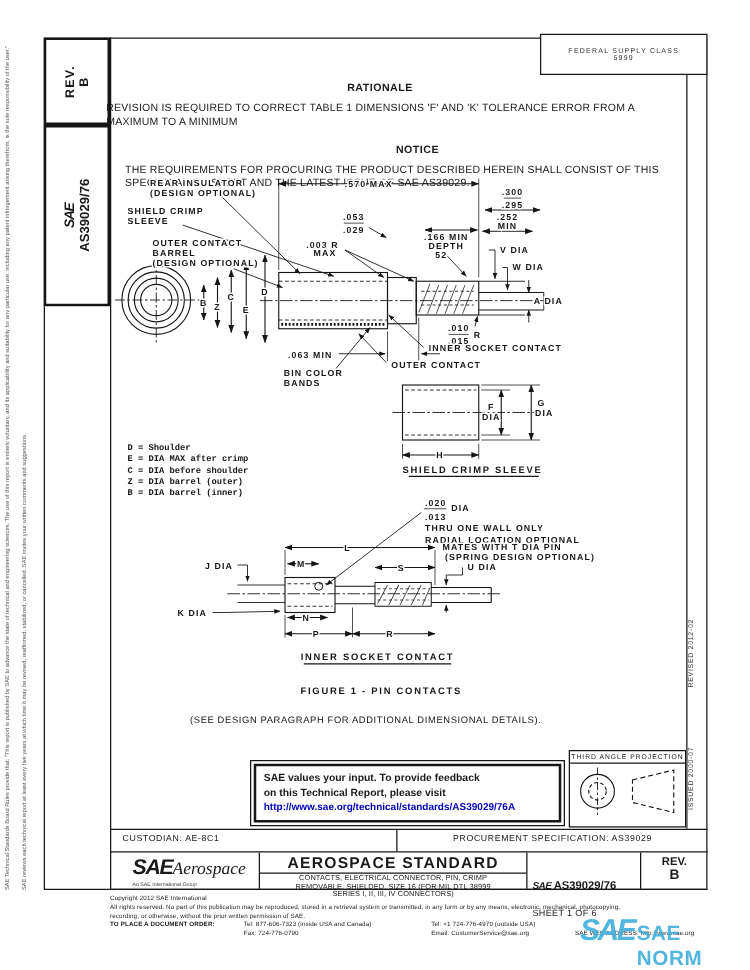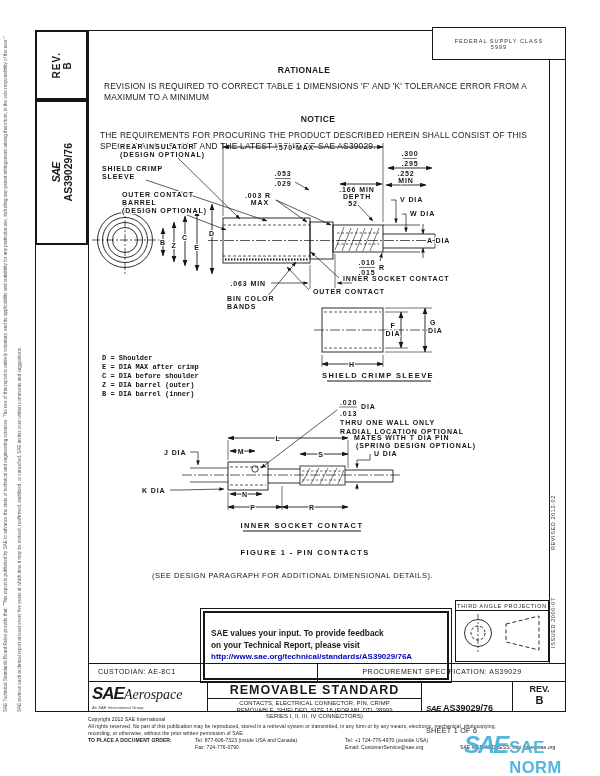--- a/index.html
+++ b/index.html
@@ -14,33 +14,33 @@
   .body-text { font-size:8.4px; line-height:10.5px; letter-spacing:.2px; }
   .revbox { border:2px solid #161616; background:#fff; display:flex; align-items:center; justify-content:center; }
   .revbox .vtext span { display:block; text-align:center; }
   .fscbox { border:1.5px solid #161616; background:#fff; display:flex; flex-direction:column;
             align-items:center; justify-content:center; font-size:5.6px; letter-spacing:1px; color:#333; }
   svg text { font-family:"Liberation Sans", sans-serif; fill:#161616; }
   .dt  { font-weight:bold; font-size:7px; letter-spacing:.9px; paint-order:stroke fill; stroke:#fff; stroke-width:2.2px; }
   .leg { font-family:"Liberation Mono", monospace; font-weight:bold; font-size:7px; }
   .cap { font-weight:bold; font-size:7.5px; letter-spacing:1.4px; paint-order:stroke fill; stroke:#fff; stroke-width:2px; }
   .fb-outer { border:1px solid #161616; padding:2px; background:#fff; }
-  .fb-inner { border:2px solid #161616; padding:15px 6px; font-size:8.3px; font-weight:bold; line-height:11.5px; }
+  .fb-inner { border:2px solid #161616; padding:4px 6px; font-size:8.3px; font-weight:bold; line-height:11.5px; }
   .fb-link { color:#0000bb; cursor:pointer; }
   .projbox { border:1.5px solid #161616; background:#fff; }
   .projbox .plabel { border-bottom:1.5px solid #161616; font-size:5.4px; letter-spacing:.8px;
                      text-align:center; padding:2px 0 1px; color:#222; }
   .strip-text { font-size:5.5px; letter-spacing:.6px; color:#333; text-align:center; }
   .cust-row { border-top:1.5px solid #161616; border-bottom:1.5px solid #161616; display:flex; font-size:7px; }
   .cust-row .c1 { width:230px; border-right:1.5px solid #161616; padding:4px 0 0 10px; letter-spacing:.5px; }
   .cust-row .c2 { flex:1; text-align:center; padding-top:4px; letter-spacing:.5px; }
   .tblock { display:flex; border-bottom:1.5px solid #161616; }
   .tblock > div { border-right:1.5px solid #161616; }
   .tblock > div:last-child { border-right:none; }
-  .cell-logo { width:120px; display:flex; flex-direction:column; justify-content:center; padding-left:4px; }
+  .cell-logo { width:120px; display:flex; flex-direction:column; justify-content:center; padding-left:18px; }
   .sae-logo { font-weight:bold; font-style:italic; font-size:17px; letter-spacing:-1px; }
   .aero { font-style:italic; font-size:14px; font-family:"Liberation Serif", serif; }
   .logo-sub { font-size:4.2px; color:#444; margin-top:1px; }
   .cell-title { width:214px; text-align:center; }
   .as-head { font-size:12.5px; font-weight:bold; letter-spacing:1px; border-bottom:1.2px solid #161616; padding:1px 0; }
   .as-sub { font-size:5.9px; line-height:6.6px; padding-top:1px; letter-spacing:.1px; }
   .cell-num { width:91px; padding:3px 0 0 4px; }
   .cell-num .num1 { font-size:9px; font-weight:bold;margin-top:18px; }
   .cell-num .num1 .mini-sae { font-style:italic; font-size:8px; letter-spacing:-0.5px; margin-right:2px; }
   .cell-num .num2 { font-size:7.2px; margin-top:13px; letter-spacing:.3px; }
@@ -80,22 +80,22 @@
 
   <div class="abs vtext strip-text" style="left:550px; top:460px; width:16px; height:125px;">REVISED 2012-02</div>
   <div class="abs vtext strip-text" style="left:550px; top:585px; width:16px; height:76px;">ISSUED 2000-07</div>
 
   <div class="abs fscbox" style="left:432px; top:27px; width:134px; height:33px;">
     <span>FEDERAL SUPPLY CLASS</span>
     <span>5999</span>
   </div>
 
   <div class="abs heading" style="left:74px; top:65px; width:460px;">RATIONALE</div>
-  <div class="abs body-text" style="left:104px; top:81px; width:448px;">REVISION IS REQUIRED TO CORRECT TABLE 1 DIMENSIONS 'F' AND 'K' TOLERANCE ERROR FROM A MAXIMUM TO A MINIMUM</div>
-  <div class="abs heading" style="left:88px; top:114px; width:460px;">NOTICE</div>
+  <div class="abs body-text" style="left:85px; top:81px; width:448px;">REVISION IS REQUIRED TO CORRECT TABLE 1 DIMENSIONS 'F' AND 'K' TOLERANCE ERROR FROM A MAXIMUM TO A MINIMUM</div>
+  <div class="abs heading" style="left:104px; top:114px; width:460px;">NOTICE</div>
   <div class="abs body-text" style="left:100px; top:130px; width:448px;">THE REQUIREMENTS FOR PROCURING THE PRODUCT DESCRIBED HEREIN SHALL CONSIST OF THIS SPECIFICATION SHEET AND THE LATEST ISSUE OF SAE AS39029.</div>
 
   <svg class="abs" style="left:90px; top:138px;" width="470" height="470" viewBox="0 0 470 470">
     <defs>
       <marker id="ah" viewBox="0 0 8 8" refX="7.5" refY="4" markerWidth="7" markerHeight="7" orient="auto-start-reverse">
         <path d="M0,1 L8,4 L0,7 z" fill="#161616"></path>
       </marker>
     </defs>
 
     <g stroke="#161616" stroke-width="0.9" fill="none">
@@ -310,21 +310,21 @@
     <text class="dt" x="284" y="318">U DIA</text>
     <text class="cap" x="212" y="390" text-anchor="middle">INNER SOCKET CONTACT</text>
 
     <text class="cap" x="215" y="417" text-anchor="middle">FIGURE 1 - PIN CONTACTS</text>
     <text x="62" y="440" style="font-size:7.5px; letter-spacing:.5px;">(SEE DESIGN PARAGRAPH FOR ADDITIONAL DIMENSIONAL DETAILS).</text>
   </svg>
 
   <div class="abs fb-outer" style="left:200px; top:608px; width:252px;">
     <div class="fb-inner">
       <span>SAE values your input. To provide feedback</span><br>
-      <span>on your Technical Report, please visit</span><br>
+      <span>on this Technical Report, please visit</span><br>
       <span class="fb-link" style="font-size:8px;">http://www.sae.org/technical/standards/AS39029/76A</span>
     </div>
   </div>
 
   <div class="abs projbox" style="left:455px; top:600px; width:94px; height:62px;">
     <div class="plabel">THIRD ANGLE PROJECTION</div>
     <svg width="90" height="44" viewBox="0 0 90 44">
       <g stroke="#161616" fill="none" stroke-width="0.9">
         <circle cx="22" cy="22" r="13.5"></circle>
         <circle cx="22" cy="22" r="7" stroke-dasharray="3 2"></circle>
@@ -340,21 +340,21 @@
   </div>
 
   <div class="abs tblock" style="left:88px; top:682px; width:478px; height:30px;">
     <div class="cell-logo">
       <div>
         <span class="sae-logo">SAE</span><span class="aero">Aerospace</span>
       </div>
       <div class="logo-sub">An SAE International Group</div>
     </div>
     <div class="cell-title">
-      <div class="as-head">REMOVABLE STANDARD</div>
+      <div class="as-head">AEROSPACE STANDARD</div>
       <div class="as-sub">
         <div>CONTACTS, ELECTRICAL CONNECTOR, PIN, CRIMP</div>
         <div>REMOVABLE, SHIELDED, SIZE 16 (FOR MIL DTL 38999</div>
         <div>SERIES I, II, III, IV CONNECTORS)</div>
       </div>
     </div>
     <div class="cell-num">
       <div class="num1">
         <span class="mini-sae">SAE</span><span>AS39029/76</span>
       </div>

